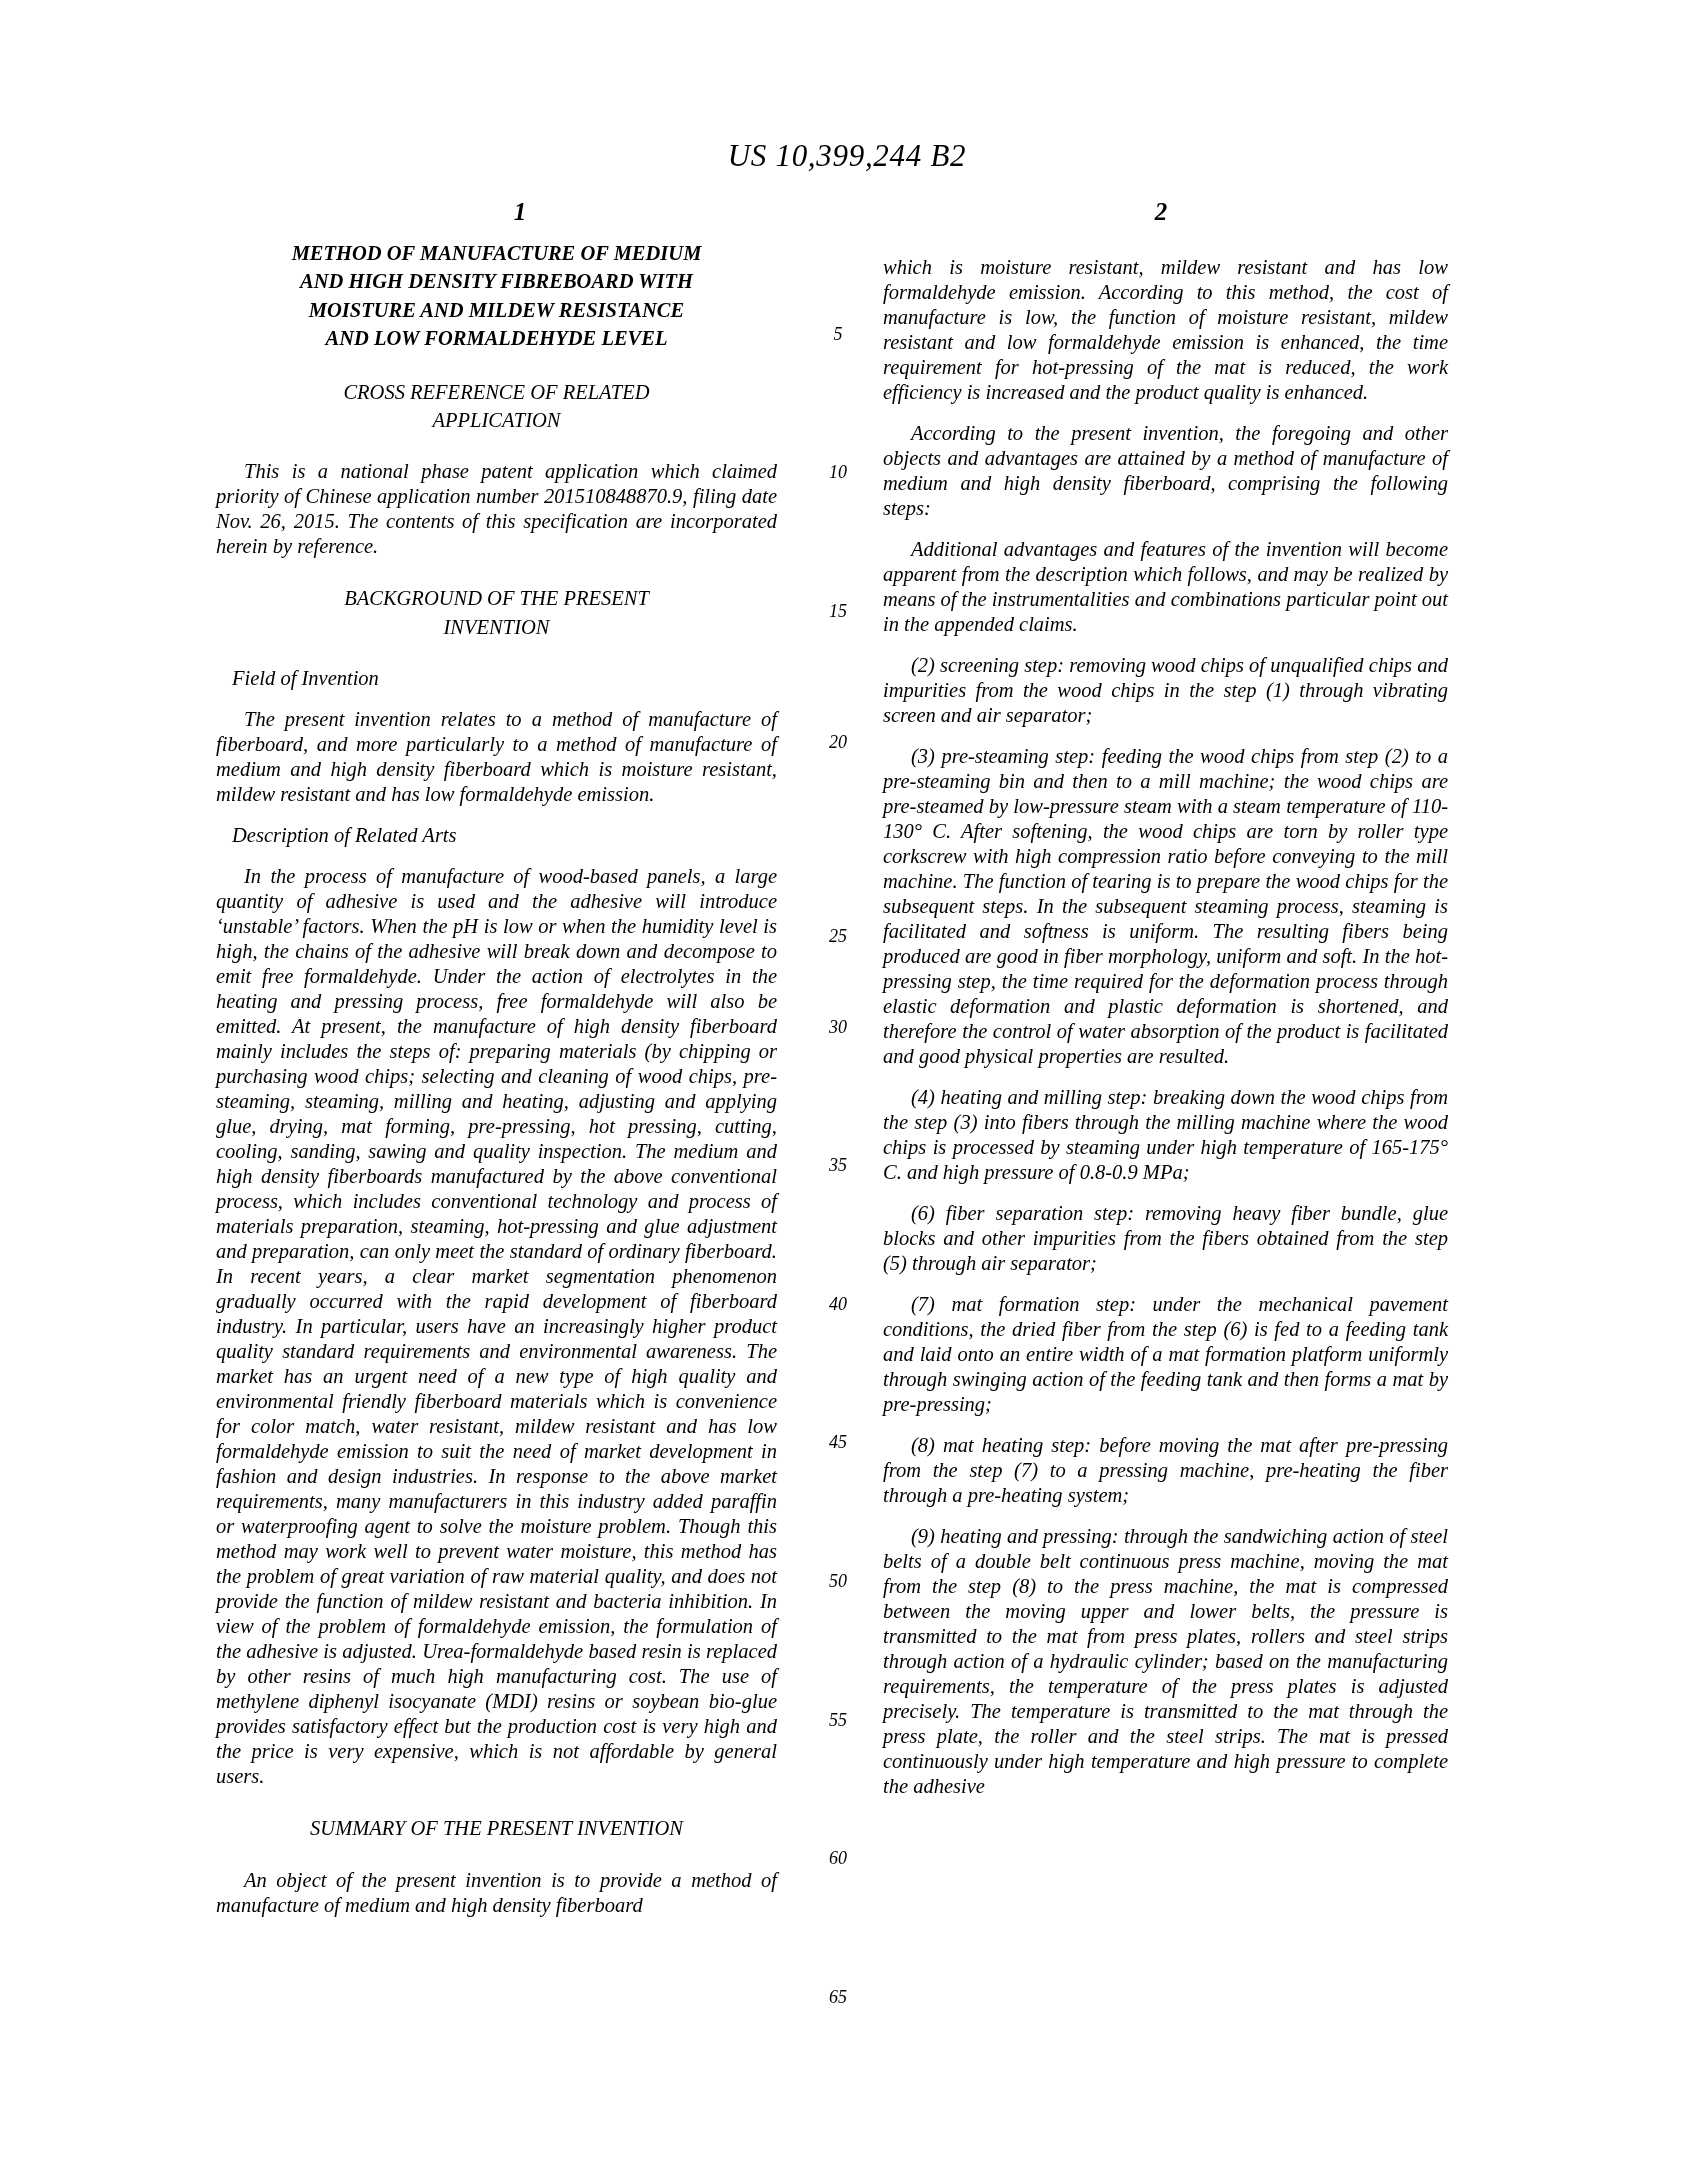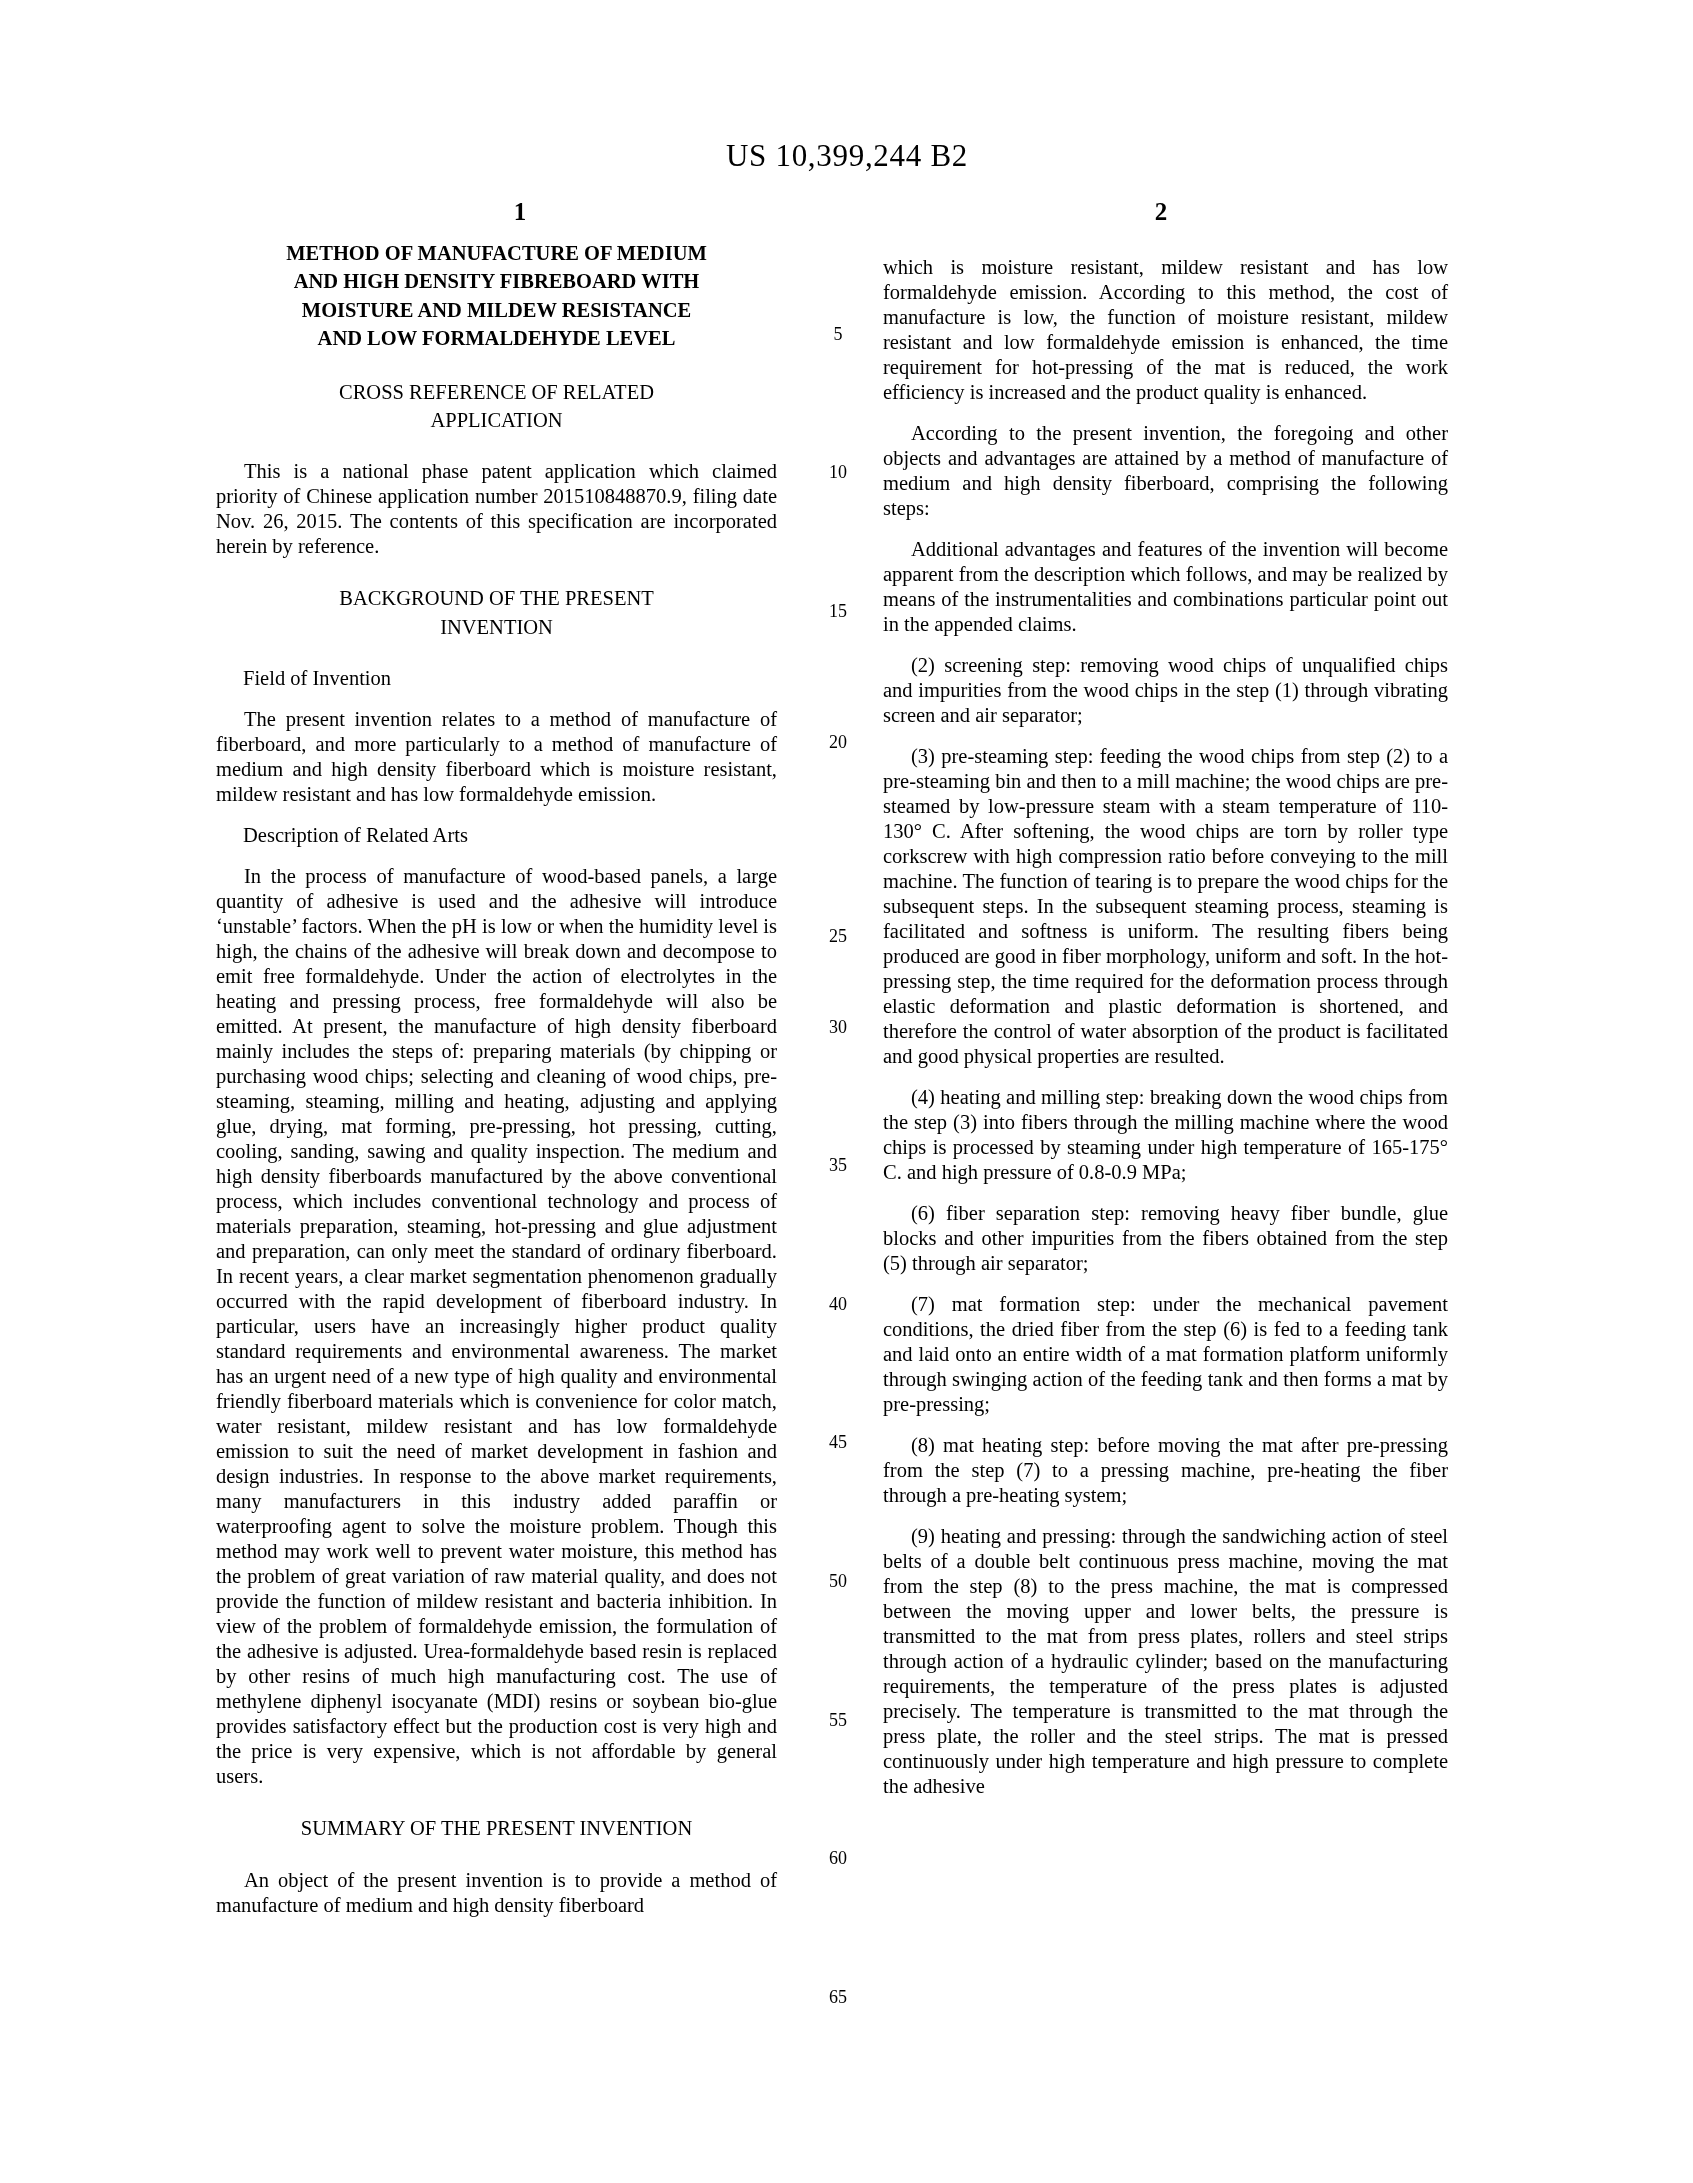--- a/index.html
+++ b/index.html
@@ -8,20 +8,21 @@
     background: #ffffff;
   }
   .page {
     position: relative;
     width: 1694px;
     height: 2075px;
     background: #ffffff;
     font-family: "Liberation Serif", "DejaVu Serif", serif;
     color: #000000;
     overflow: hidden;
+    font-style: italic;
   }
   .patent-number {
     position: absolute;
     top: 138px;
     left: 0;
     width: 1694px;
     text-align: center;
     font-size: 31px;
     letter-spacing: 0.7px;
   }
@@ -55,21 +56,21 @@
   }
   .section-heading {
     font-size: 20.5px;
     font-weight: normal;
     line-height: 28.4px;
     text-align: center;
     white-space: pre-line;
     margin: 25px 0 25px 0;
   }
   .subhead {
-    margin: 15px;
+    margin: 4px;
     text-indent: 28px;
     text-align: left;
   }
   p.para {
     margin: 16px;
     padding: 0;
   }
   p.indent { text-indent: 28px; }
   .gutter-number {
     position: absolute;

